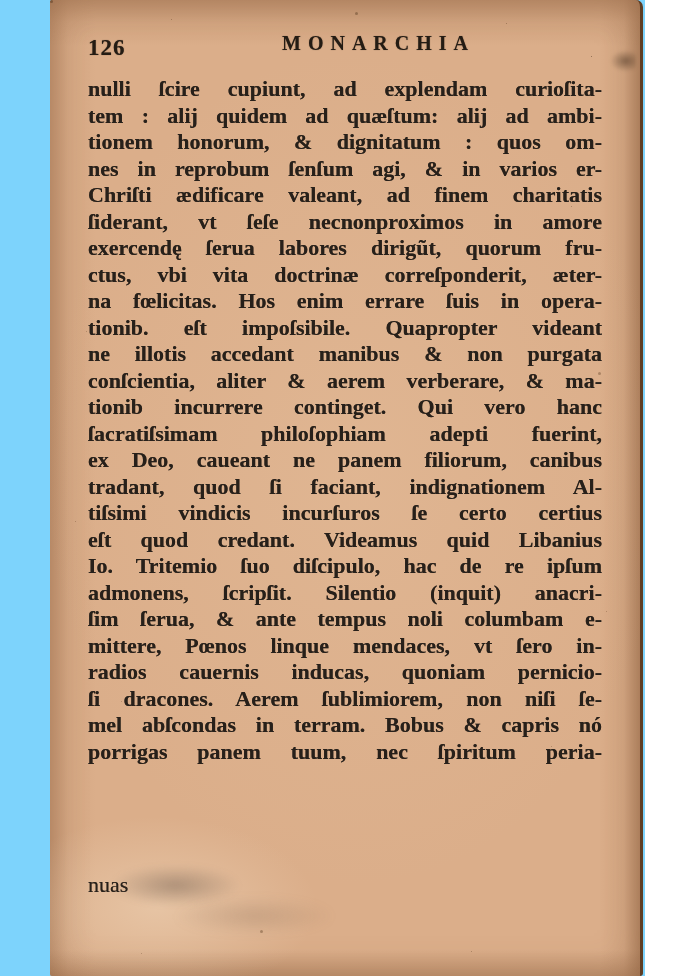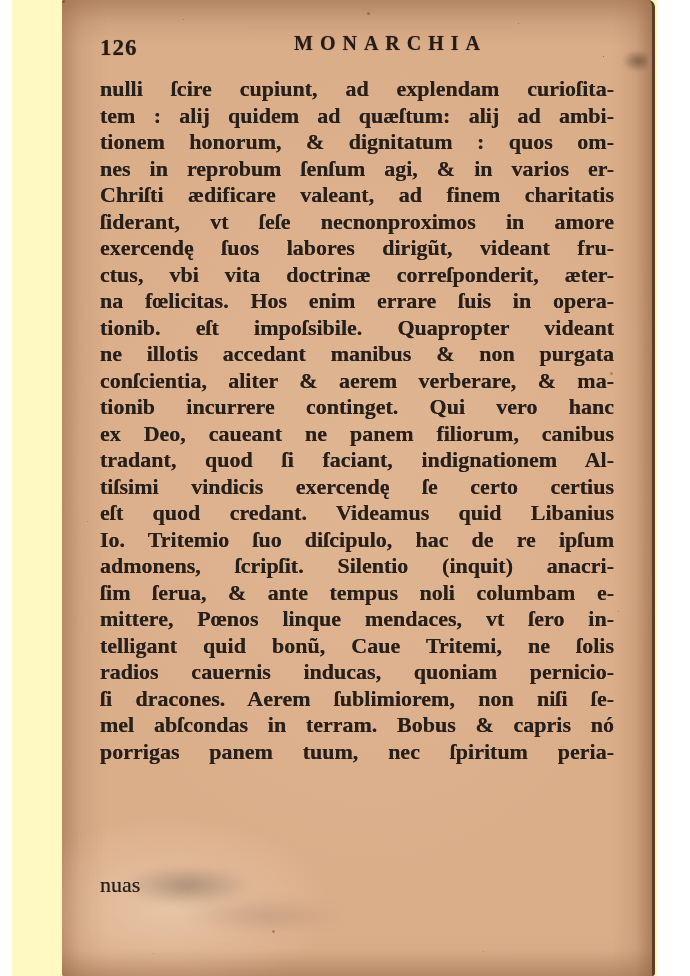--- a/index.html
+++ b/index.html
@@ -8,22 +8,21 @@
     background: #ffffff;
     width: 690px;
     height: 976px;
     overflow: hidden;
     font-family: "Liberation Serif", "DejaVu Serif", serif;
   }
   .scan-canvas {
     position: relative;
     width: 645px;
     height: 976px;
-    background: #fef9c3;
-    margin-left: 12px;
+    background: #7dd3fc;
   }
   
   .page {
     position: absolute;
     left: 50px;
     top: 0;
     width: 590px;
     height: 976px;
     background:
       
@@ -177,36 +176,36 @@
       <span class="running-title">MONARCHIA</span>
     </div>
 
     <div class="textblock" id="textblock">
         <div class="line">nulli ſcire cupiunt, ad explendam curioſita-</div>
         <div class="line">tem : alij quidem ad quæſtum: alij ad ambi-</div>
         <div class="line">tionem honorum, &amp; dignitatum : quos om-</div>
         <div class="line">nes in reprobum ſenſum agi, &amp; in varios er-</div>
         <div class="line">Chriſti ædificare valeant, ad finem charitatis</div>
         <div class="line">ſiderant, vt ſeſe necnonproximos in amore</div>
-        <div class="line">exercendę ſuos labores dirigũt, videant fru-</div>
+        <div class="line">exercendę ſerua labores dirigũt, quorum fru-</div>
         <div class="line">ctus, vbi vita doctrinæ correſponderit, æter-</div>
         <div class="line">na fœlicitas. Hos enim errare ſuis in opera-</div>
         <div class="line">tionib. eſt impoſsibile. Quapropter videant</div>
         <div class="line">ne illotis accedant manibus &amp; non purgata</div>
         <div class="line">conſcientia, aliter &amp; aerem verberare, &amp; ma-</div>
         <div class="line">tionib incurrere continget. Qui vero hanc</div>
+        <div class="line">ſacratiſsimam philoſophiam adepti fuerint,</div>
         <div class="line">ex Deo, caueant ne panem filiorum, canibus</div>
         <div class="line">tradant, quod ſi faciant, indignationem Al-</div>
-        <div class="line">tiſsimi vindicis exercendę ſe certo certius</div>
+        <div class="line">tiſsimi vindicis incurſuros ſe certo certius</div>
         <div class="line">eſt quod credant. Videamus quid Libanius</div>
         <div class="line">Io. Tritemio ſuo diſcipulo, hac de re ipſum</div>
         <div class="line">admonens, ſcripſit. Silentio (inquit) anacri-</div>
         <div class="line">ſim ſerua, &amp; ante tempus noli columbam e-</div>
         <div class="line">mittere, Pœnos linque mendaces, vt ſero in-</div>
-        <div class="line">telligant quid bonũ, Caue Tritemi, ne ſolis</div>
         <div class="line">radios cauernis inducas, quoniam pernicio-</div>
         <div class="line">ſi dracones. Aerem ſublimiorem, non niſi ſe-</div>
         <div class="line">mel abſcondas in terram. Bobus &amp; capris nó</div>
         <div class="line">porrigas panem tuum, nec ſpiritum peria-</div>
       </div>
 
     <div class="catchword">nuas</div>
 
     <div class="smudge"></div>
     <div class="smudge-tail"></div>

